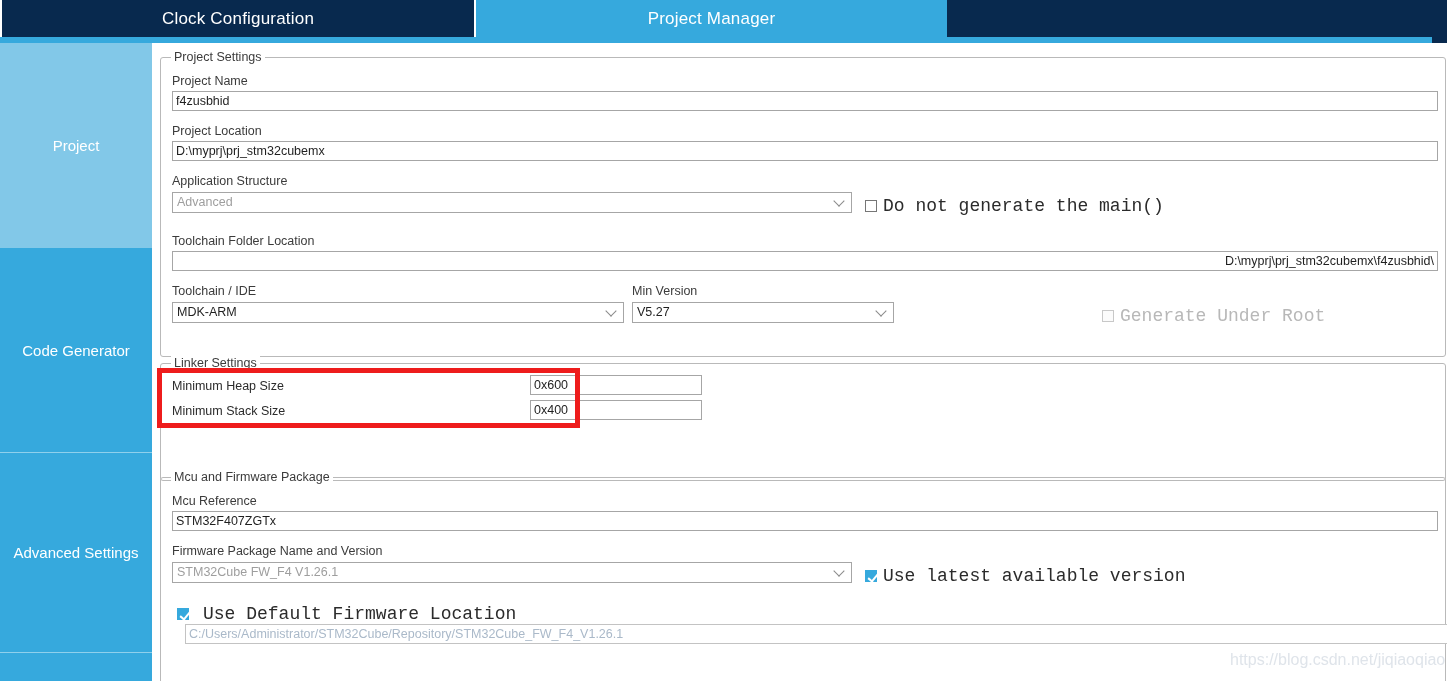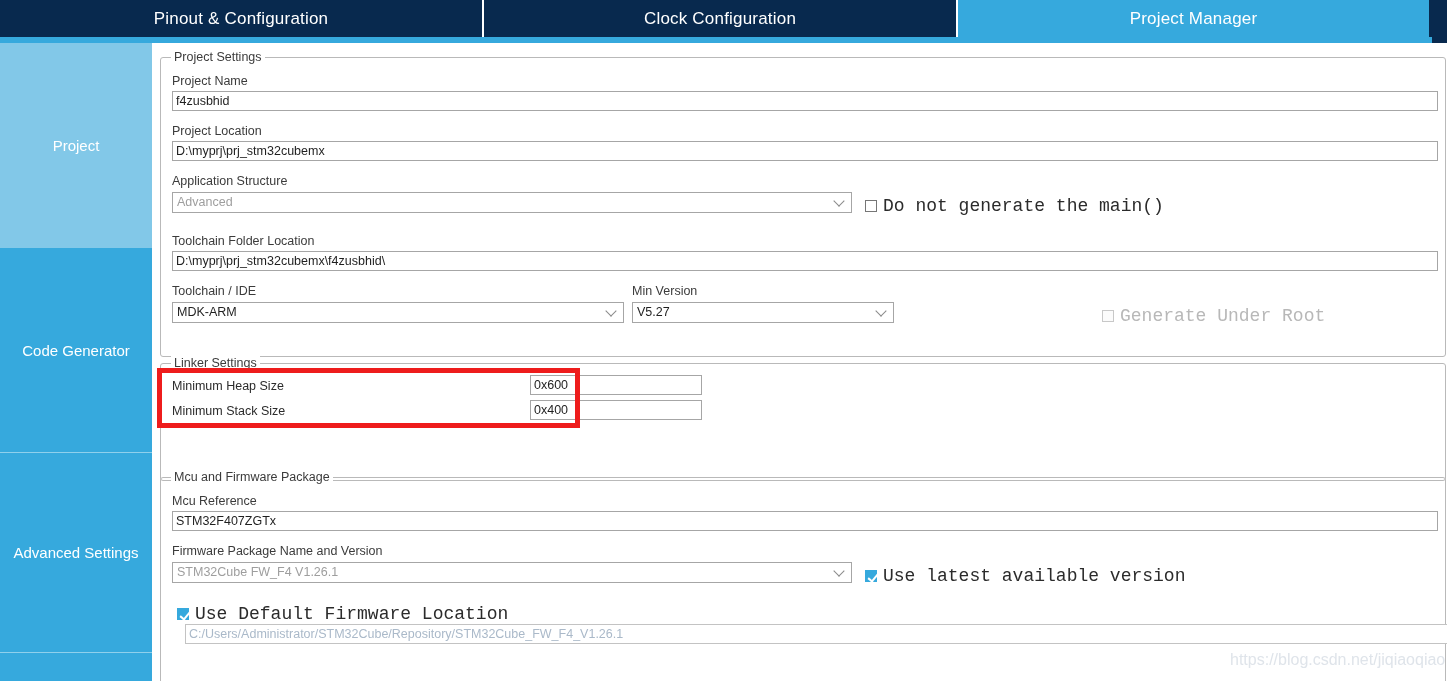--- a/index.html
+++ b/index.html
@@ -207,23 +207,20 @@
     white-space: nowrap;
     user-select: none;
   }
 </style>
 </head>
 <body>
 
 <div id="app">
 
   <div class="tabbar">
-    <div class="tab t1">
-      <span>Pinout &amp; Configuration</span>
-    </div>
     <div class="tab t2">
       <span>Clock Configuration</span>
     </div>
     <div class="tab t3">
       <span>Project Manager</span>
     </div>
     <div class="tab tailpad"></div>
   </div>
   <div class="tabstrip"></div>
   <div class="tabstrip-right"></div>
@@ -260,21 +257,21 @@
       <span>Advanced</span>
       <span class="chev"></span>
     </div>
 
     <div class="cbrow" style="left:713px; top:153px;">
       <span class="cbbox"></span>
       <span>Do not generate the main()</span>
     </div>
 
     <div class="flabel" style="left:20px; top:191px;">Toolchain Folder Location</div>
-    <div class="tfield" style="left:20px; top:208px; width:1266px;">D:\myprj\prj_stm32cubemx\f4zusbhid\</div>
+    <div class="tfield" style="left:20px; top:208px; width:1266px;text-align:right;">D:\myprj\prj_stm32cubemx\f4zusbhid\</div>
 
     <div class="flabel" style="left:20px; top:241px;">Toolchain / IDE</div>
     <div class="combo" style="left:20px; top:259px; width:452px;">
       <span>MDK-ARM</span>
       <span class="chev"></span>
     </div>
 
     <div class="flabel" style="left:480px; top:241px;">Min Version</div>
     <div class="combo" style="left:480px; top:259px; width:262px;">
       <span>V5.27</span>
@@ -309,21 +306,21 @@
     <div class="combo muted" style="left:20px; top:519px; width:680px;">
       <span>STM32Cube FW_F4 V1.26.1</span>
       <span class="chev"></span>
     </div>
 
     <div class="cbrow checked" style="left:713px; top:523px;">
       <span class="cbbox"></span>
       <span>Use latest available version</span>
     </div>
 
-    <div class="cbrow checked" style="left:25px; top:561px;">
+    <div class="cbrow checked" style="left:25px; top:561px;gap:8px;">
       <span class="cbbox"></span>
       <span>Use Default Firmware Location</span>
     </div>
 
     <div class="tfield pathblue" style="left:20px; top:581px; width:1266px;margin-left:13px;">C:/Users/Administrator/STM32Cube/Repository/STM32Cube_FW_F4_V1.26.1</div>
 
     <div class="watermark" style="left:1078px; top:608px;">https://blog.csdn.net/jiqiaoqiao</div>
 
   </div>
 </div>

